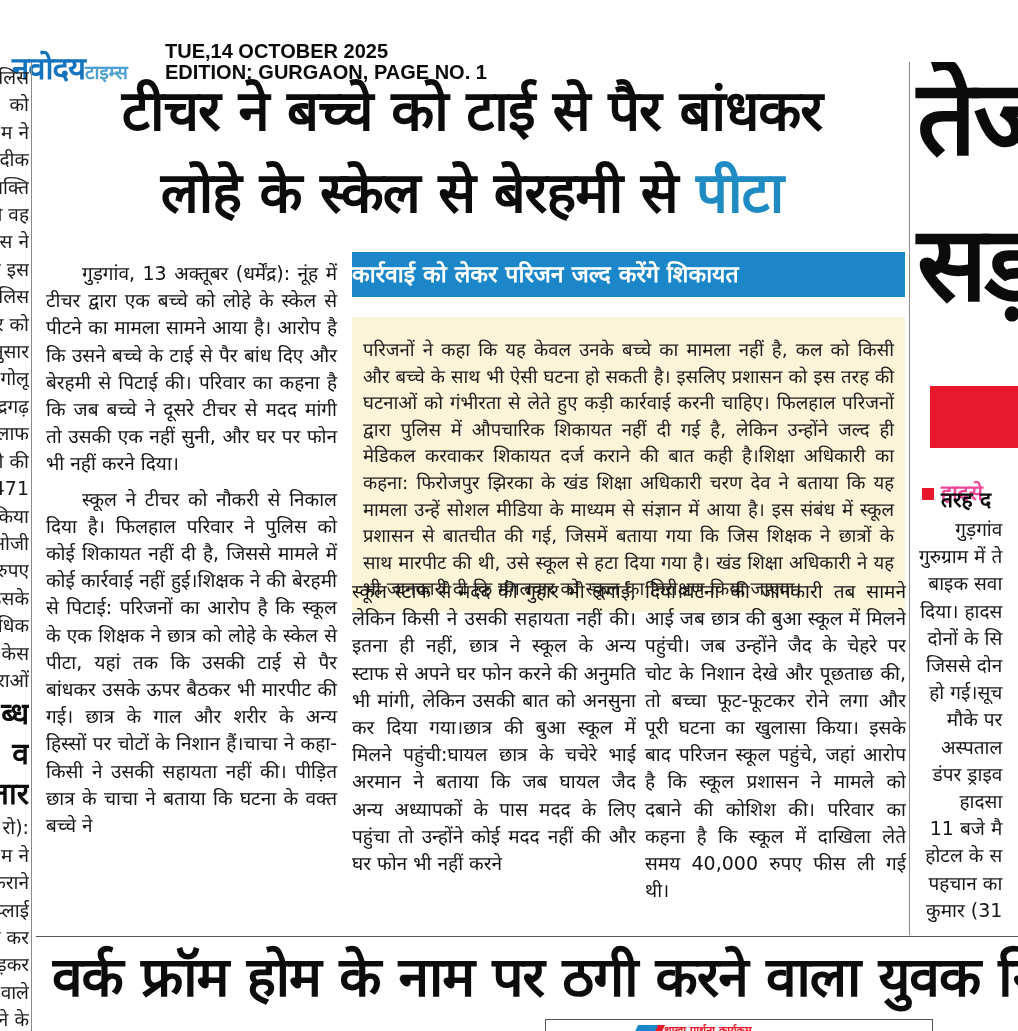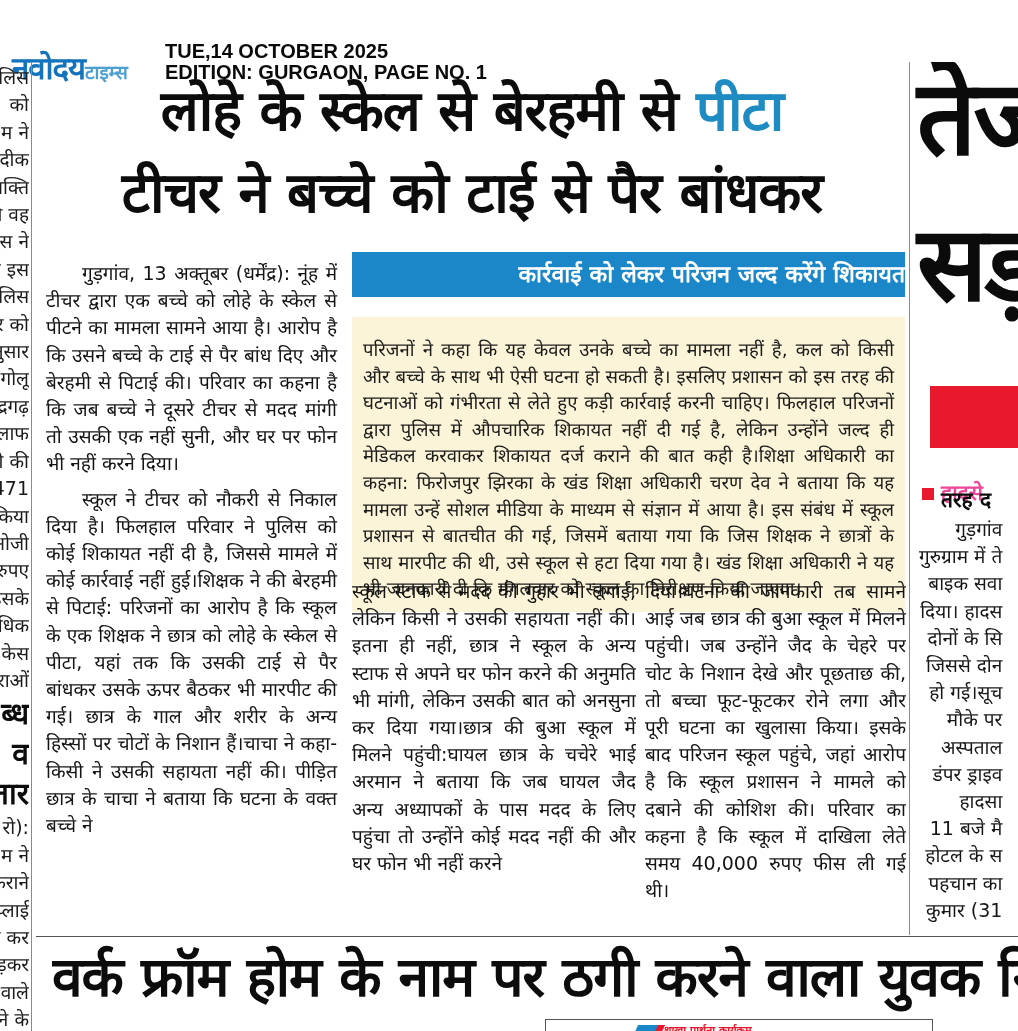--- a/index.html
+++ b/index.html
@@ -28,21 +28,21 @@
   .lf-group-bottom{display:block;margin-top:10px;}
 
   
   #headline{position:absolute;left:38px;top:70px;width:868px;text-align:center;
             font-weight:bold;color:#0c0c0c;font-size:56px;line-height:82px;letter-spacing:-1px;}
   .hl-blue{color:#1e8bc3;}
 
   
   #hl-box{position:absolute;left:352px;top:252px;width:553px;}
   .box-title{background:#1b87c9;color:#ffffff;font-weight:bold;font-size:23px;
-             text-align:right;padding:5px 0 8px;}
+             text-align:left;padding:5px 0 8px;}
   .box-body{margin-top:20px;background:#fbf4d8;padding:20px 11px;font-size:18.5px;
             line-height:26.6px;text-align:justify;height:255px;overflow:hidden;color:#1b1b1b;}
 
   
   .body-col{position:absolute;font-size:19px;line-height:27.2px;text-align:justify;color:#131313;}
   #col1{left:38px;top:252px;width:307px;height:681px;overflow:hidden;}
   #col1 p{margin:8px;text-indent:36px;}
   #col2{left:352px;top:578px;width:284px;height:354px;overflow:hidden;}
   #col3{left:645px;top:578px;width:261px;height:354px;overflow:hidden;}
   #col2 p,#col3 p{margin:0;}
@@ -128,22 +128,22 @@
         <div class="lf-line">कराने</div>
         <div class="lf-line">प्लाई</div>
         <div class="lf-line">र कर</div>
         <div class="lf-line">ड़कर</div>
         <div class="lf-line">वाले</div>
         <div class="lf-line">ने के</div>
       </div>
   </div>
 
   <div id="headline">
+    <div>टीचर ने बच्चे को टाई से पैर बांधकर</div>
     <div><span>लोहे के स्केल से बेरहमी से </span><span class="hl-blue">पीटा</span></div>
-    <div>टीचर ने बच्चे को टाई से पैर बांधकर</div>
   </div>
 
   <div id="hl-box">
     <div class="box-title">कार्रवाई को लेकर परिजन जल्द करेंगे शिकायत</div>
     <div class="box-body">परिजनों ने कहा कि यह केवल उनके बच्चे का मामला नहीं है, कल को किसी और बच्चे के साथ भी ऐसी घटना हो सकती है। इसलिए प्रशासन को इस तरह की घटनाओं को गंभीरता से लेते हुए कड़ी कार्रवाई करनी चाहिए। फिलहाल परिजनों द्वारा पुलिस में औपचारिक शिकायत नहीं दी गई है, लेकिन उन्होंने जल्द ही मेडिकल करवाकर शिकायत दर्ज कराने की बात कही है।शिक्षा अधिकारी का कहना: फिरोजपुर झिरका के खंड शिक्षा अधिकारी चरण देव ने बताया कि यह मामला उन्हें सोशल मीडिया के माध्यम से संज्ञान में आया है। इस संबंध में स्कूल प्रशासन से बातचीत की गई, जिसमें बताया गया कि जिस शिक्षक ने छात्रों के साथ मारपीट की थी, उसे स्कूल से हटा दिया गया है। खंड शिक्षा अधिकारी ने यह भी जानकारी दी कि मंगलवार को स्कूल का निरीक्षण किया जाएगा।</div>
   </div>
 
   <div class="body-col" id="col1">
     <p>गुड़गांव, 13 अक्तूबर (धर्मेंद्र): नूंह में टीचर द्वारा एक बच्चे को लोहे के स्केल से पीटने का मामला सामने आया है। आरोप है कि उसने बच्चे के टाई से पैर बांध दिए और बेरहमी से पिटाई की। परिवार का कहना है कि जब बच्चे ने दूसरे टीचर से मदद मांगी तो उसकी एक नहीं सुनी, और घर पर फोन भी नहीं करने दिया।</p>
     <p>स्कूल ने टीचर को नौकरी से निकाल दिया है। फिलहाल परिवार ने पुलिस को कोई शिकायत नहीं दी है, जिससे मामले में कोई कार्रवाई नहीं हुई।शिक्षक ने की बेरहमी से पिटाई: परिजनों का आरोप है कि स्कूल के एक शिक्षक ने छात्र को लोहे के स्केल से पीटा, यहां तक कि उसकी टाई से पैर बांधकर उसके ऊपर बैठकर भी मारपीट की गई। छात्र के गाल और शरीर के अन्य हिस्सों पर चोटों के निशान हैं।चाचा ने कहा- किसी ने उसकी सहायता नहीं की। पीड़ित छात्र के चाचा ने बताया कि घटना के वक्त बच्चे ने</p>

